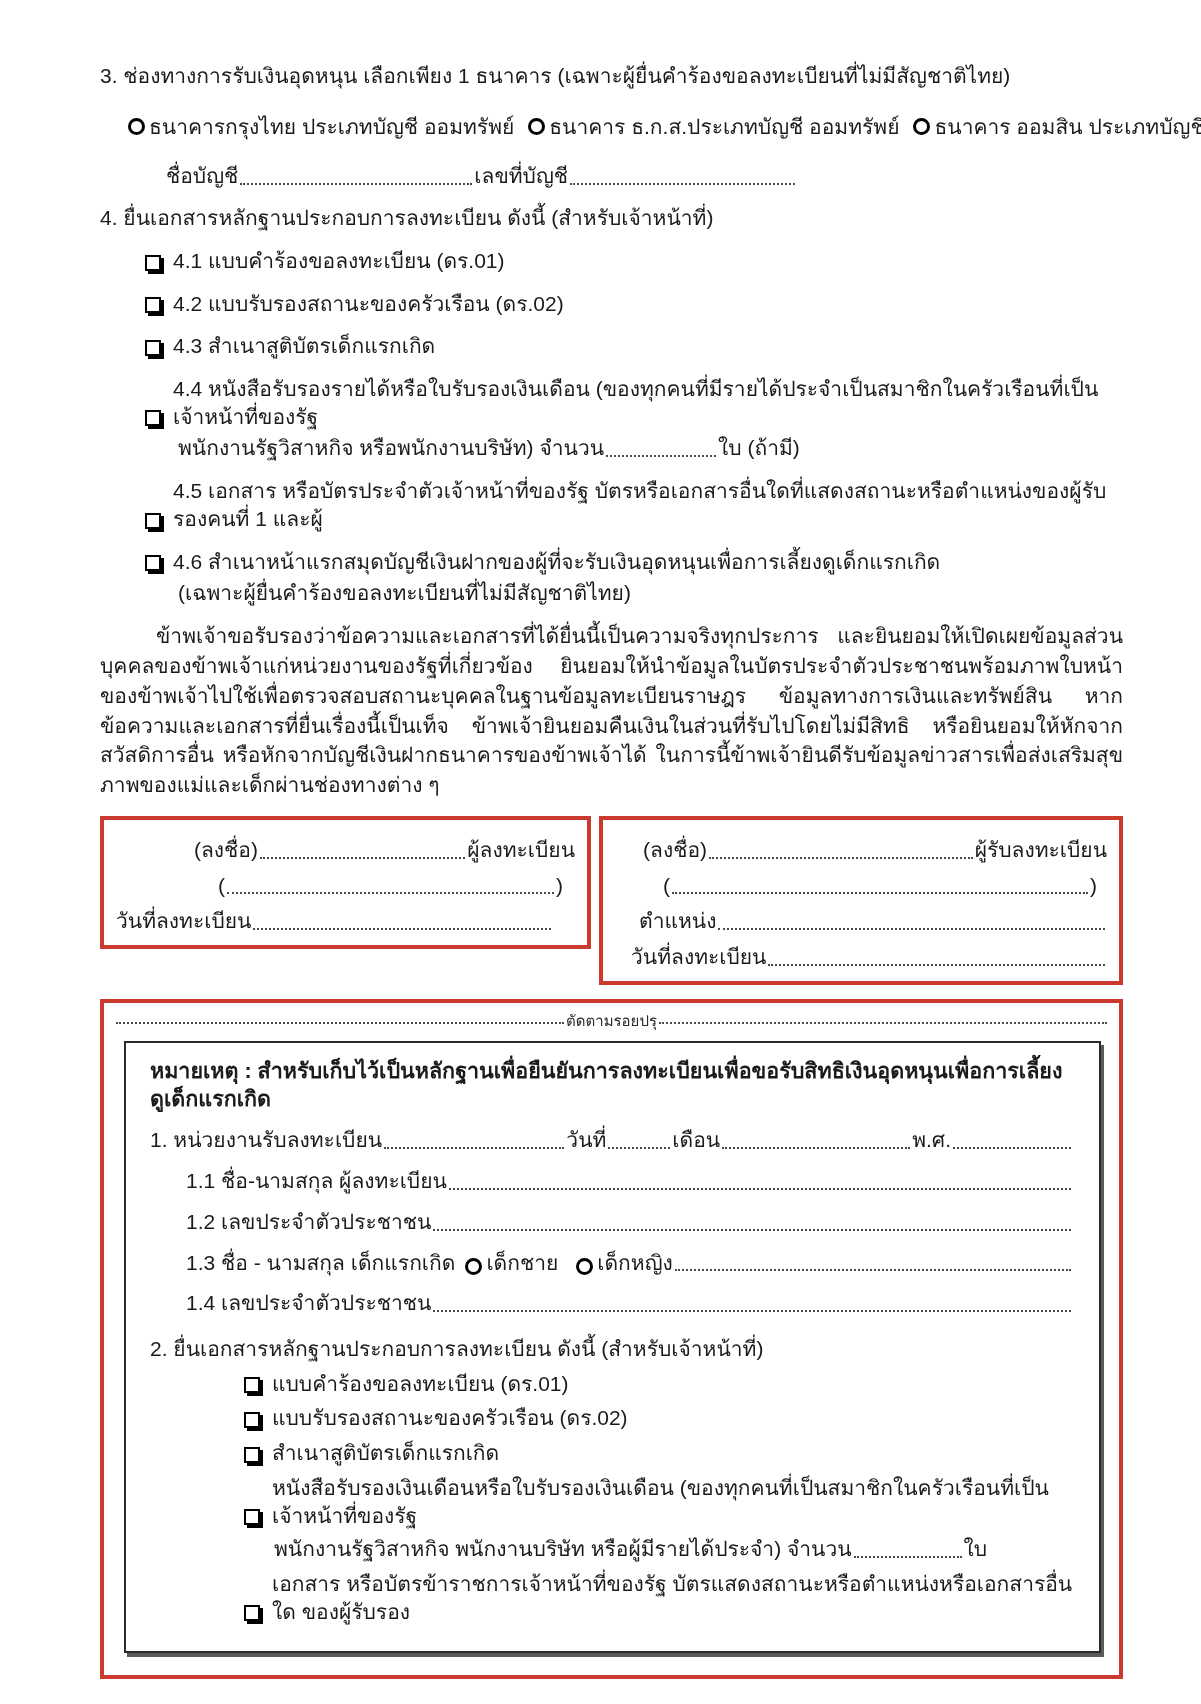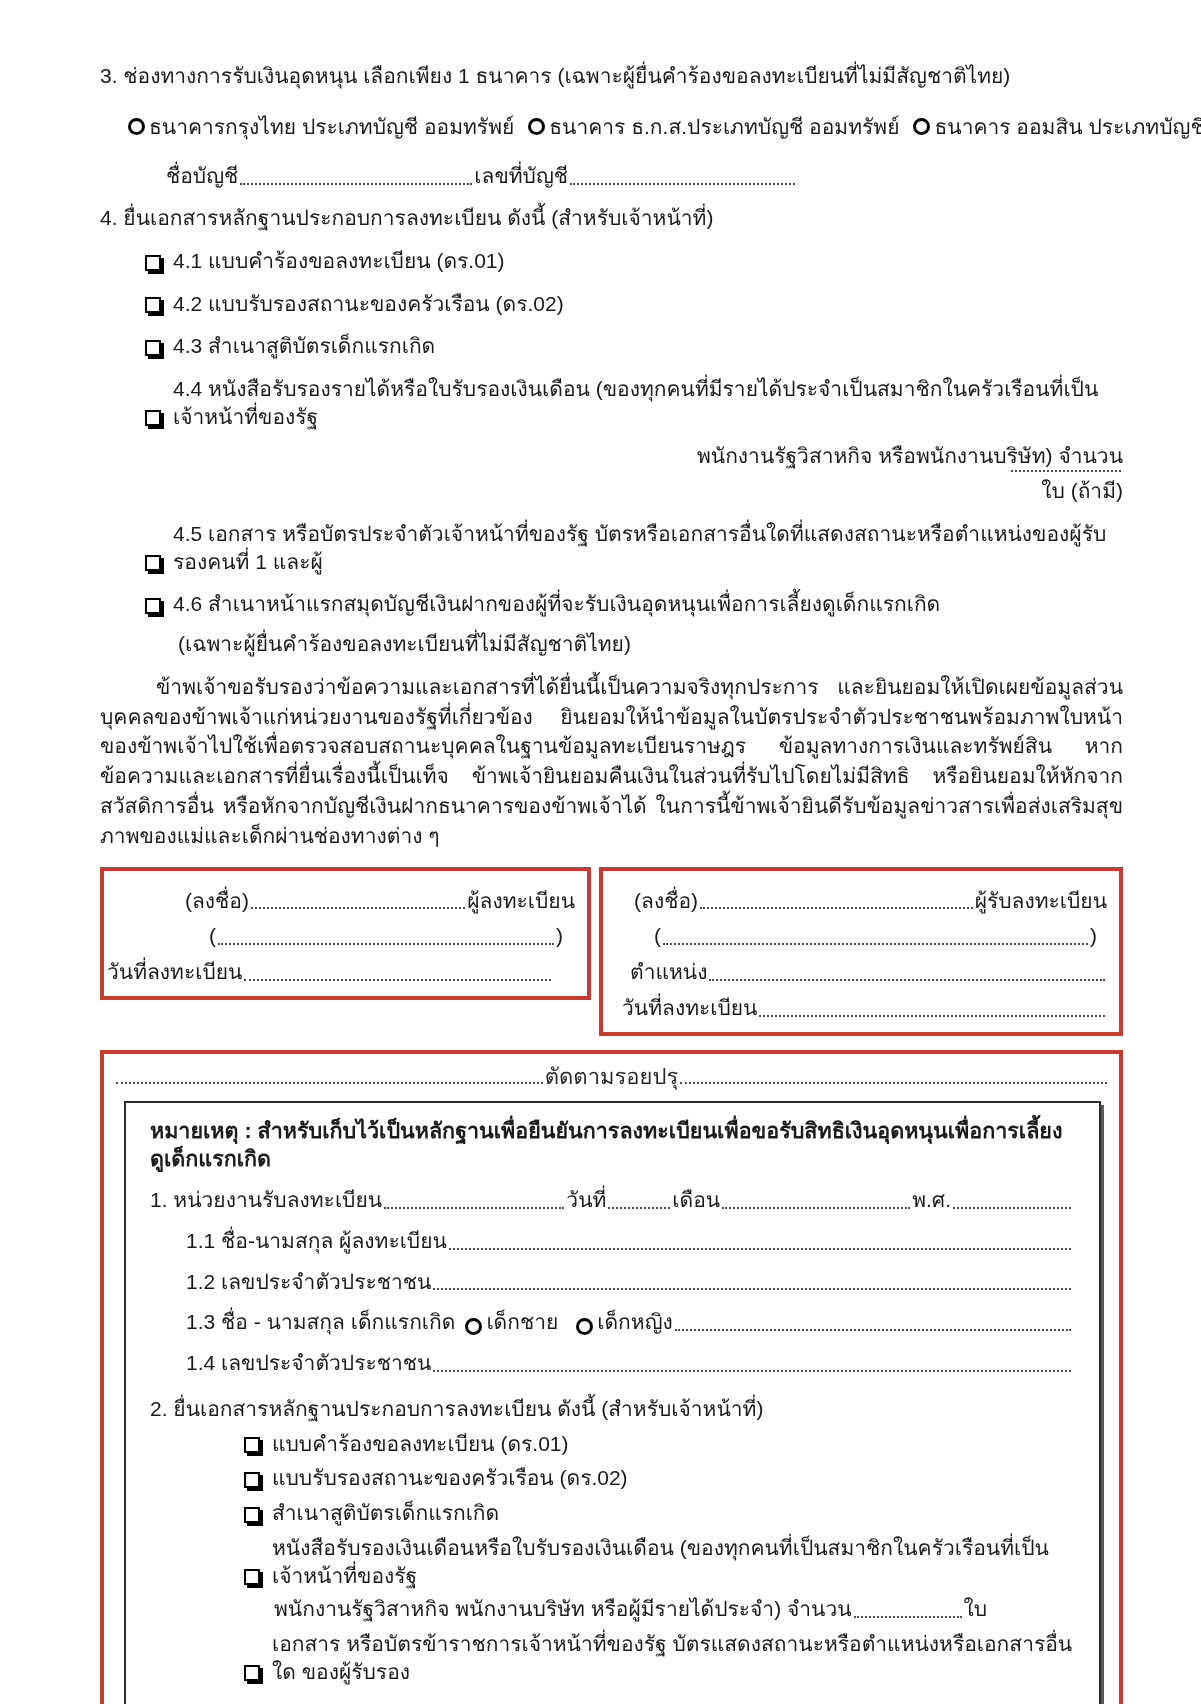--- a/index.html
+++ b/index.html
@@ -21,35 +21,35 @@
     border:2px solid #000; background:#fff; box-shadow:3px 3px 0 #000;
     margin:0 12px 4px 0;
   }
   .radio {
     flex:0 0 auto; display:inline-block; width:17px; height:17px;
     border:3px solid #000; border-radius:50%; background:#fff;
     margin:0 4px 1px 0; vertical-align:-3px;
   }
   .heading-row { margin-top:14px; }
   .cb-row { margin-top:15px; padding-left:45px; }
-  .cb-wrap { padding-left:78px; margin-top:12px;flex-direction:column; }
+  .cb-wrap { padding-left:78px; margin-top:4px; }
   .radio-row { margin-top:23px; padding-left:28px; display:flex; align-items:center; gap:14px; }
   .radio-opt { display:flex; align-items:center; white-space:nowrap; }
   .account-row { margin-top:22px; padding-left:66px; width:640px; }
   .para { margin:14px 0 0 0; text-align:justify; text-indent:56px; line-height:1.42; }
   
   .sign-boxes { display:flex; gap:8px; margin-top:16px; align-items:flex-start; }
-  .sign-box { border:4px solid #cb3a2e; background:#fff; padding:12px 12px 10px 3px; }
+  .sign-box { border:4px solid #cb3a2e; background:#fff; padding:12px 12px 10px 12px; }
   .sign-box.left  { width:492px; }
   .sign-box.right { width:525px; }
   .sign-box .row { margin-top:8px; }
   .sign-box .row:first-child { margin-top:4px; }
   
   .stub-outer { border:4px solid #cb3a2e; margin-top:14px; padding:6px 10px 22px 10px; background:#fff; }
-  .cutline { margin-top:2px; font-size:22px; color:#2a2a2a; }
+  .cutline { margin-top:2px; font-size:15px; color:#2a2a2a; }
   .cutline .dots { margin-bottom:7px; }
   .stub-inner { border:2px solid #2b2b2b; box-shadow:3px 4px 0 #5a5a5a; margin:10px 8px 0 10px; padding:14px 26px 26px 24px; background:#fff; }
   .stub-note { font-weight:bold; font-size:21.5px; margin-top:0; }
   .stub-row { margin-top:13px; }
   .stub-sub { padding-left:36px; }
   .stub-cb { margin-top:7px; padding-left:94px; }
   .stub-cb-wrap { padding-left:124px; margin-top:6px; }
 </style>
 </head>
 <body>

